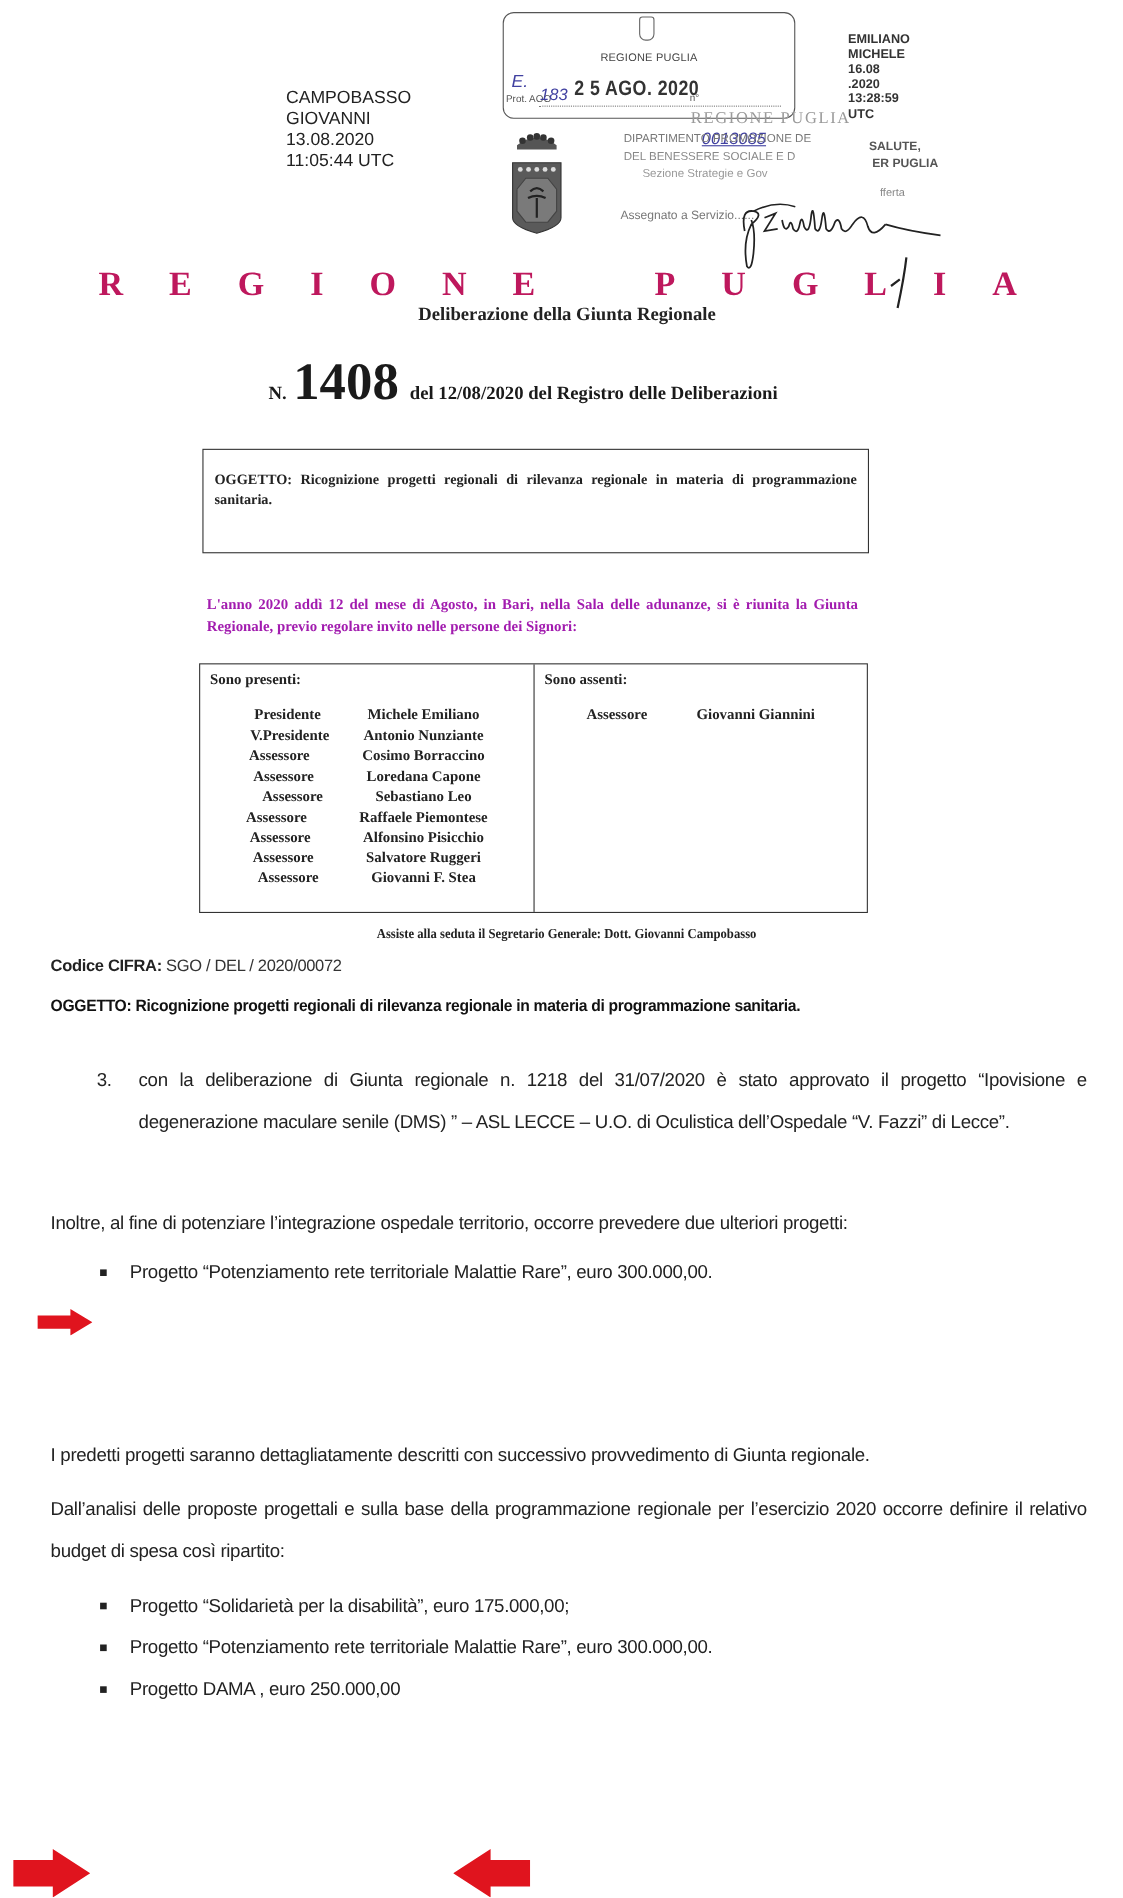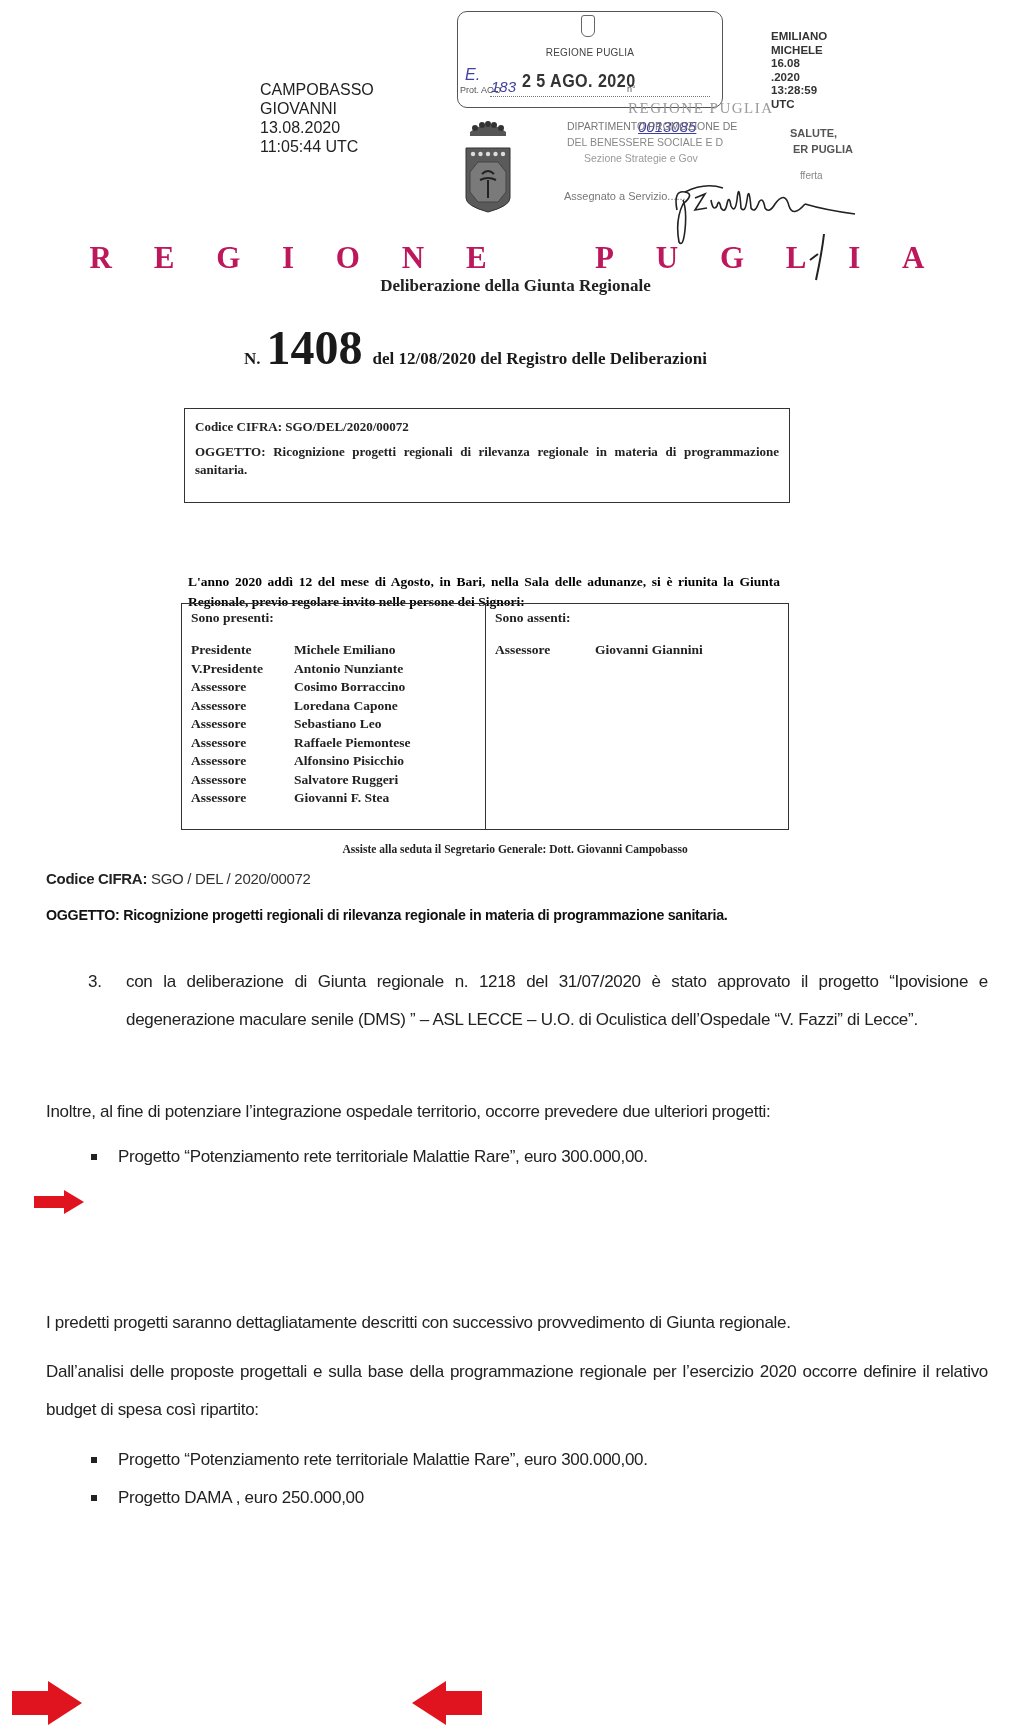--- a/index.html
+++ b/index.html
@@ -46,29 +46,29 @@
   .numline { left: 244px; top: 328px; font-weight: bold; color: #1a1a1a; display: flex; align-items: baseline; gap: 6px; }
   .numline .n { font-size: 17px; }
   .numline .big { font-size: 48px; line-height: 40px; }
   .numline .rest { font-size: 17px; margin-left: 4px; }
 
   
   .box1 { left: 184px; top: 408px; width: 606px; height: 95px; border: 1.5px solid #333; padding: 10px 10px; }
   .box1 .code { font-size: 13px; font-weight: bold; color: #222; }
   .box1 .obj { margin-top: 8px; font-size: 13px; font-weight: bold; color: #222; text-align: justify; text-align-last: left; line-height: 18px; }
 
-  .anno { left: 188px; top: 540px; width: 592px; font-size: 13.5px; font-weight: bold; color: #000000; line-height: 20px; text-align: justify; margin-top: 32px; }
+  .anno { left: 188px; top: 540px; width: 592px; font-size: 13.5px; font-weight: bold; color: #a21caf; line-height: 20px; text-align: justify; }
 
   .box2 { left: 181px; top: 603px; width: 608px; height: 227px; border: 1.5px solid #333; display: flex; }
   .box2 .col { height: 100%; padding: 6px 9px; }
   .box2 .col-left { width: 304px; border-right: 1.5px solid #333; }
   .box2 .col-right { flex: 1; }
   .box2 .hd { font-size: 13.5px; font-weight: bold; color: #222; }
   .box2 .rows { margin-top: 15px; }
-  .box2 .row { display: flex; font-size: 13.5px; font-weight: bold; color: #222; line-height: 18.5px; }
+  .box2 .row { display: flex; font-size: 13.5px; font-weight: bold; color: #222; line-height: 18.5px; justify-content: center; }
   .box2 .role { width: 103px; }
   .box2 .col-right .rows { margin-top: 15px; }
   .box2 .col-right .role { width: 100px; }
 
   .assiste { left: 0; width: 1021px; padding-left: 10px; top: 842px; text-align: center; font-size: 12.5px; font-weight: bold; color: #222; transform: scaleX(0.92); }
 
   
   .codice2 { left: 46px; top: 870px; font-size: 15px; color: #222; }
   .codice2 b { font-weight: bold; }
   .codice2 .v { color: #333; }
@@ -171,21 +171,20 @@
 </div>
 <div class="abs delib-sub serif">Deliberazione della Giunta Regionale</div>
 
 <div class="abs numline serif">
   <span class="n">N.</span>
   <span class="big">1408</span>
   <span class="rest">del  12/08/2020 del Registro delle Deliberazioni</span>
 </div>
 
 <div class="abs box1 serif">
-  <div class="code">Codice CIFRA: SGO/DEL/2020/00072</div>
   <div class="obj">OGGETTO: Ricognizione progetti regionali di rilevanza regionale in materia di programmazione sanitaria.</div>
 </div>
 
 <div class="abs anno serif">L'anno 2020 addì 12 del mese di Agosto, in Bari, nella Sala delle adunanze, si è riunita la Giunta Regionale, previo regolare invito nelle persone dei Signori:</div>
 
 <div class="abs box2 serif">
   <div class="col col-left">
     <div class="hd">Sono presenti:</div>
     <div class="rows">
       <div class="row">
@@ -252,20 +251,21 @@
 <div class="abs inoltre para cond">Inoltre, al fine di potenziare l’integrazione ospedale territorio, occorre prevedere due ulteriori progetti:</div>
 
 <div class="abs bullets1 para cond">
   <div class="bul">Progetto “Potenziamento rete territoriale Malattie Rare”, euro 300.000,00.</div>
 </div>
 
 <div class="abs predetti para cond">I predetti progetti  saranno dettagliatamente descritti con successivo provvedimento di Giunta regionale.</div>
 <div class="abs dall para cond">Dall’analisi delle proposte progettali e sulla base della programmazione regionale per l’esercizio 2020 occorre definire il relativo budget di spesa così ripartito:</div>
 
 <div class="abs bullets2 para cond">
+  <div class="bul">Progetto  “Solidarietà per la disabilità”, euro 175.000,00;</div>
   <div class="bul">Progetto “Potenziamento rete territoriale Malattie Rare”, euro 300.000,00.</div>
   <div class="bul">Progetto DAMA , euro 250.000,00</div>
 </div>
 
 <svg class="arrow" style="left:34px; top:1190px;" width="50" height="24" viewBox="0 0 50 24">
   <polygon points="0,6 30,6 30,0 50,12 30,24 30,18 0,18" fill="#e0141e"></polygon>
 </svg>
 <svg class="arrow" style="left:12px; top:1681px;" width="70" height="44" viewBox="0 0 70 44">
   <polygon points="0,10 36,10 36,0 70,22 36,44 36,34 0,34" fill="#e0141e"></polygon>
 </svg>

